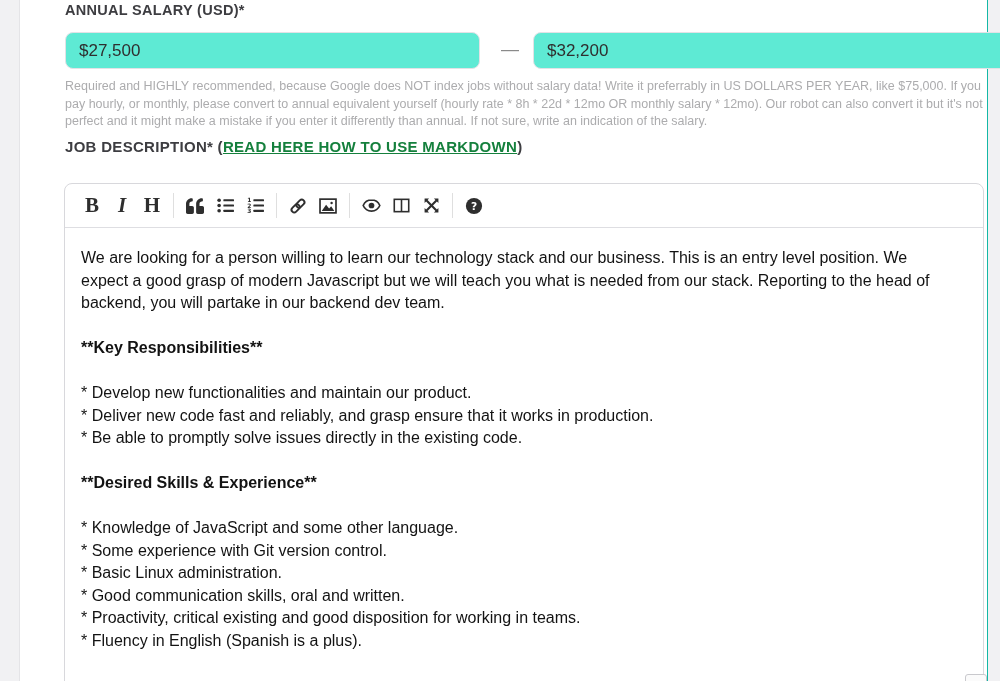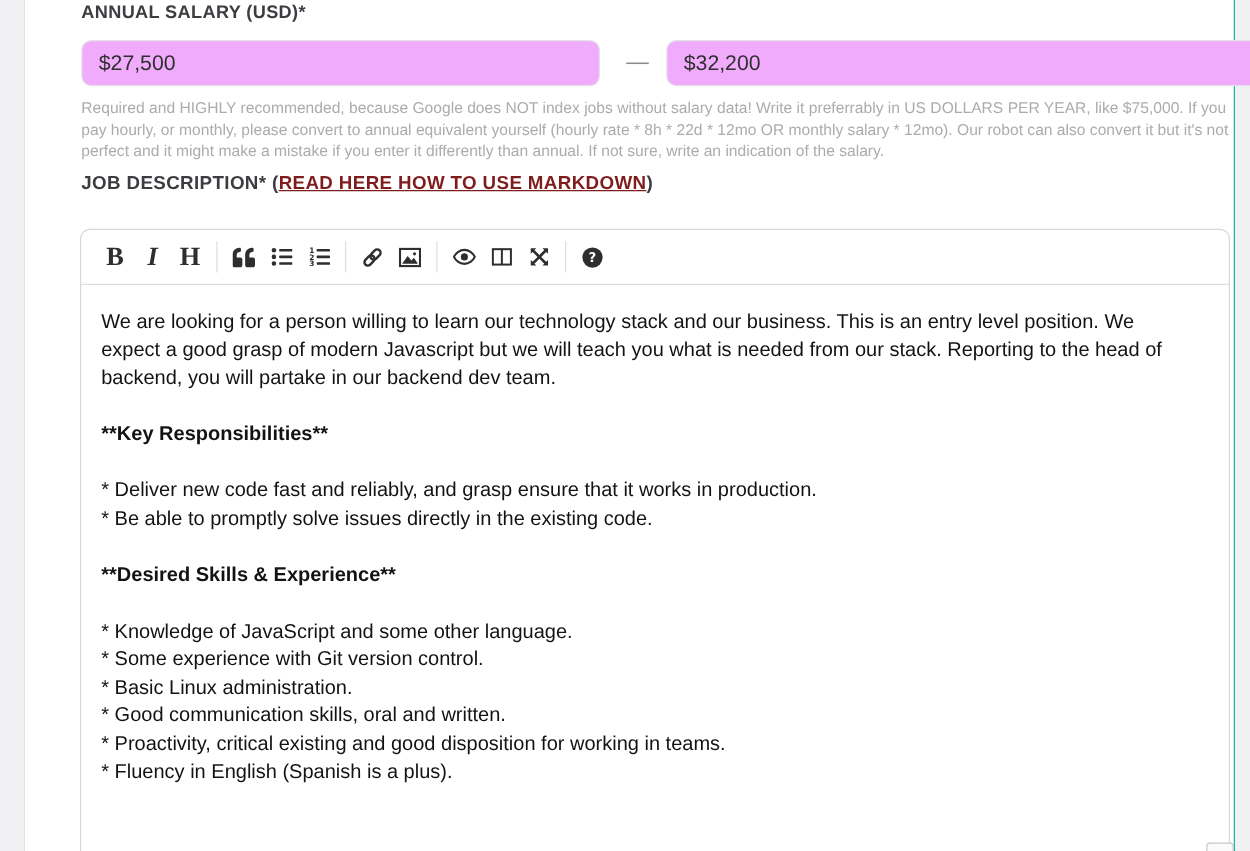--- a/index.html
+++ b/index.html
@@ -26,30 +26,30 @@
   .field-label {
     position: absolute;
     left: 45px;
     font-weight: 700;
     color: #3d3d41;
     letter-spacing: 0.3px;
   }
   .salary-label { top: 2px; font-size: 14.5px; }
   .jobdesc-label { top: 138px; font-size: 15px; }
   .jobdesc-label a {
-    color: #7f1d1d;
+    color: #15803d;
     text-decoration: underline;
     font-weight: 700;
     cursor: pointer;
   }
   .text-input {
     position: absolute;
     top: 32px;
     height: 37px;
-    background: #f0abfc;
+    background: #5eead4;
     border: 1px solid #e2e2e6;
     border-radius: 8px;
     font-family: "Liberation Sans", sans-serif;
     font-size: 17px;
     color: #2f2f2f;
     padding: 0 13px;
     outline: none;
   }
   .salary-min { left: 45px;  width: 415px; }
   .salary-max { left: 513px; width: 504px; }
@@ -234,20 +234,21 @@
         </button>
       </div>
 
       <div class="editor-content">
           <div class="ed-line">We are looking for a person willing to learn our technology stack and our business. This is an entry level position. We</div>
           <div class="ed-line">expect a good grasp of modern Javascript but we will teach you what is needed from our stack. Reporting to the head of</div>
           <div class="ed-line">backend, you will partake in our backend dev team.</div>
           <div class="ed-line">&nbsp;</div>
           <div class="ed-line bold">**Key Responsibilities**</div>
           <div class="ed-line">&nbsp;</div>
+          <div class="ed-line">* Develop new functionalities and maintain our product.</div>
           <div class="ed-line">* Deliver new code fast and reliably, and grasp ensure that it works in production.</div>
           <div class="ed-line">* Be able to promptly solve issues directly in the existing code.</div>
           <div class="ed-line">&nbsp;</div>
           <div class="ed-line bold">**Desired Skills &amp; Experience**</div>
           <div class="ed-line">&nbsp;</div>
           <div class="ed-line">* Knowledge of JavaScript and some other language.</div>
           <div class="ed-line">* Some experience with Git version control.</div>
           <div class="ed-line">* Basic Linux administration.</div>
           <div class="ed-line">* Good communication skills, oral and written.</div>
           <div class="ed-line">* Proactivity, critical existing and good disposition for working in teams.</div>

